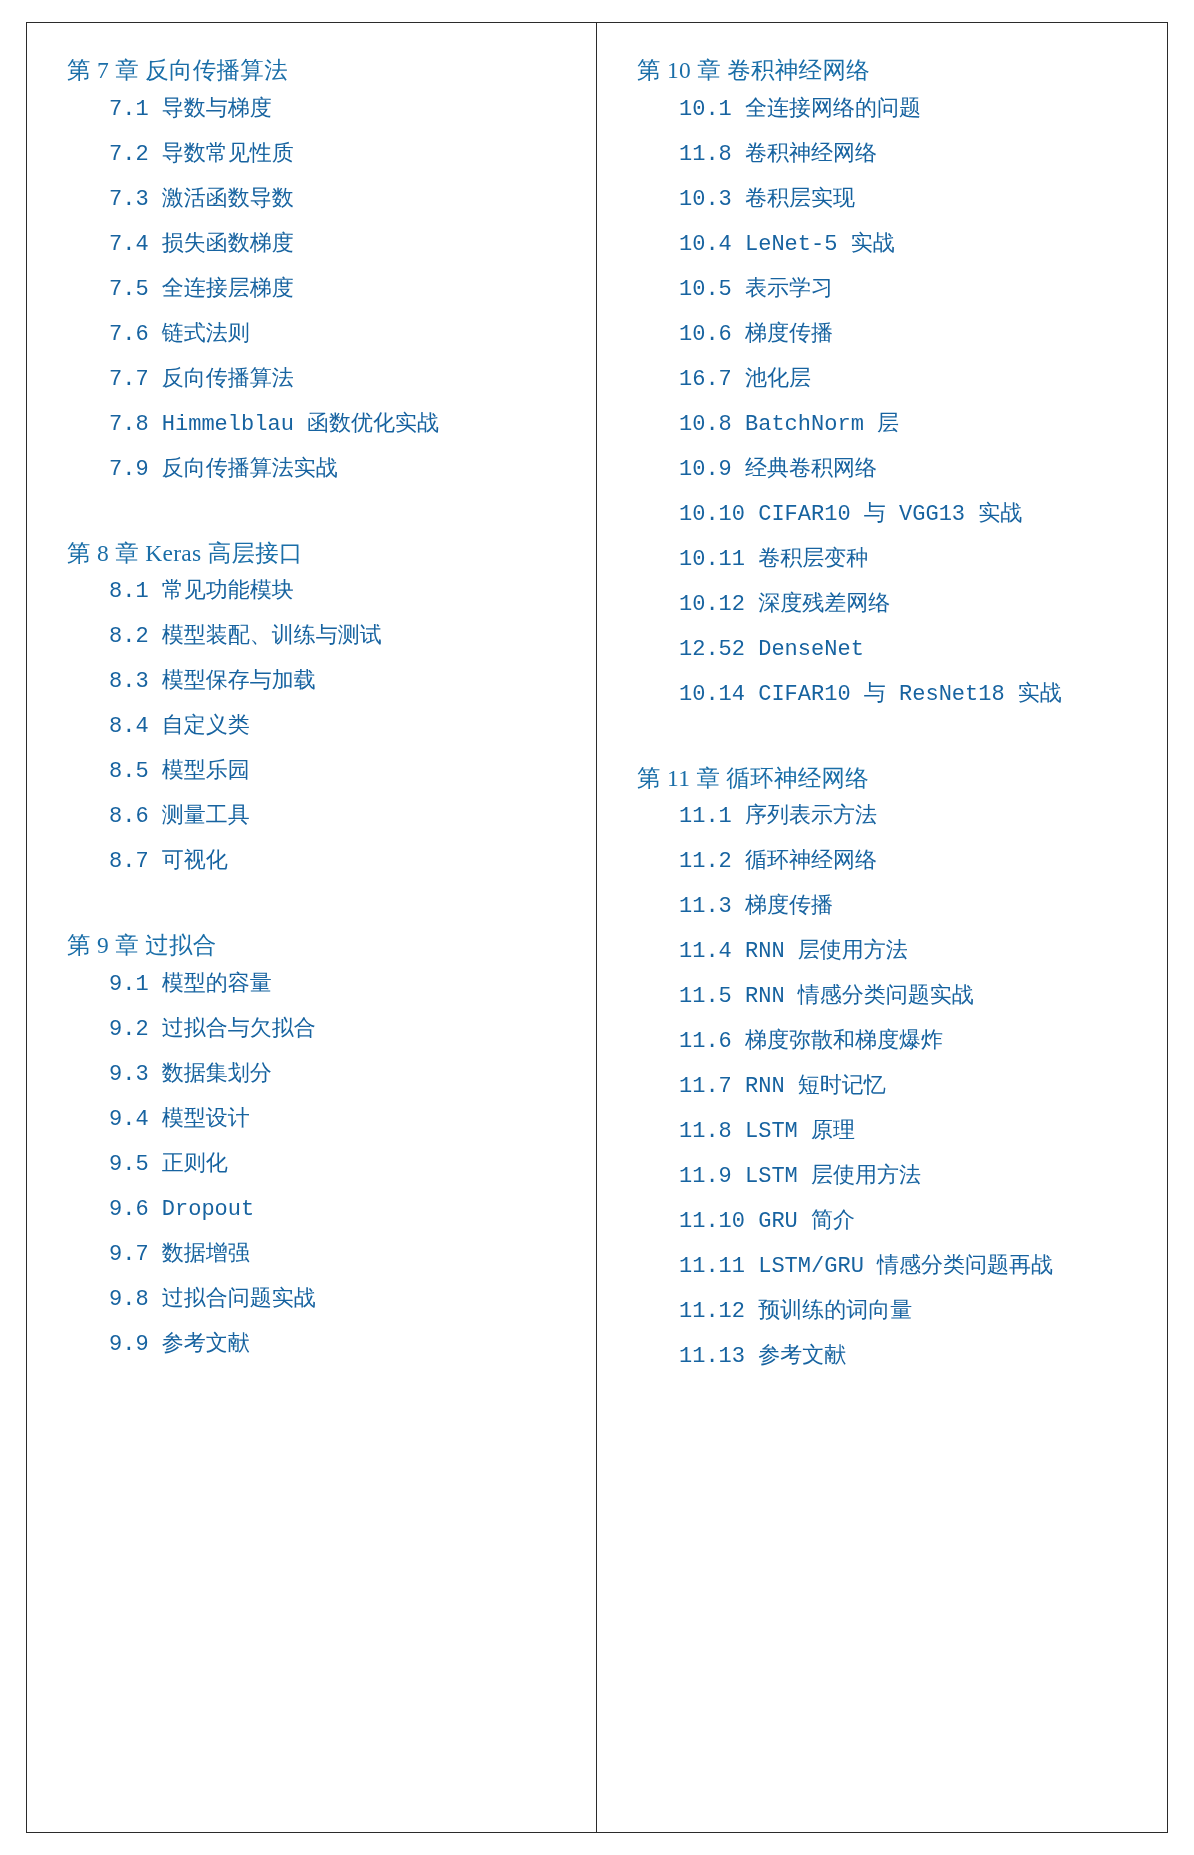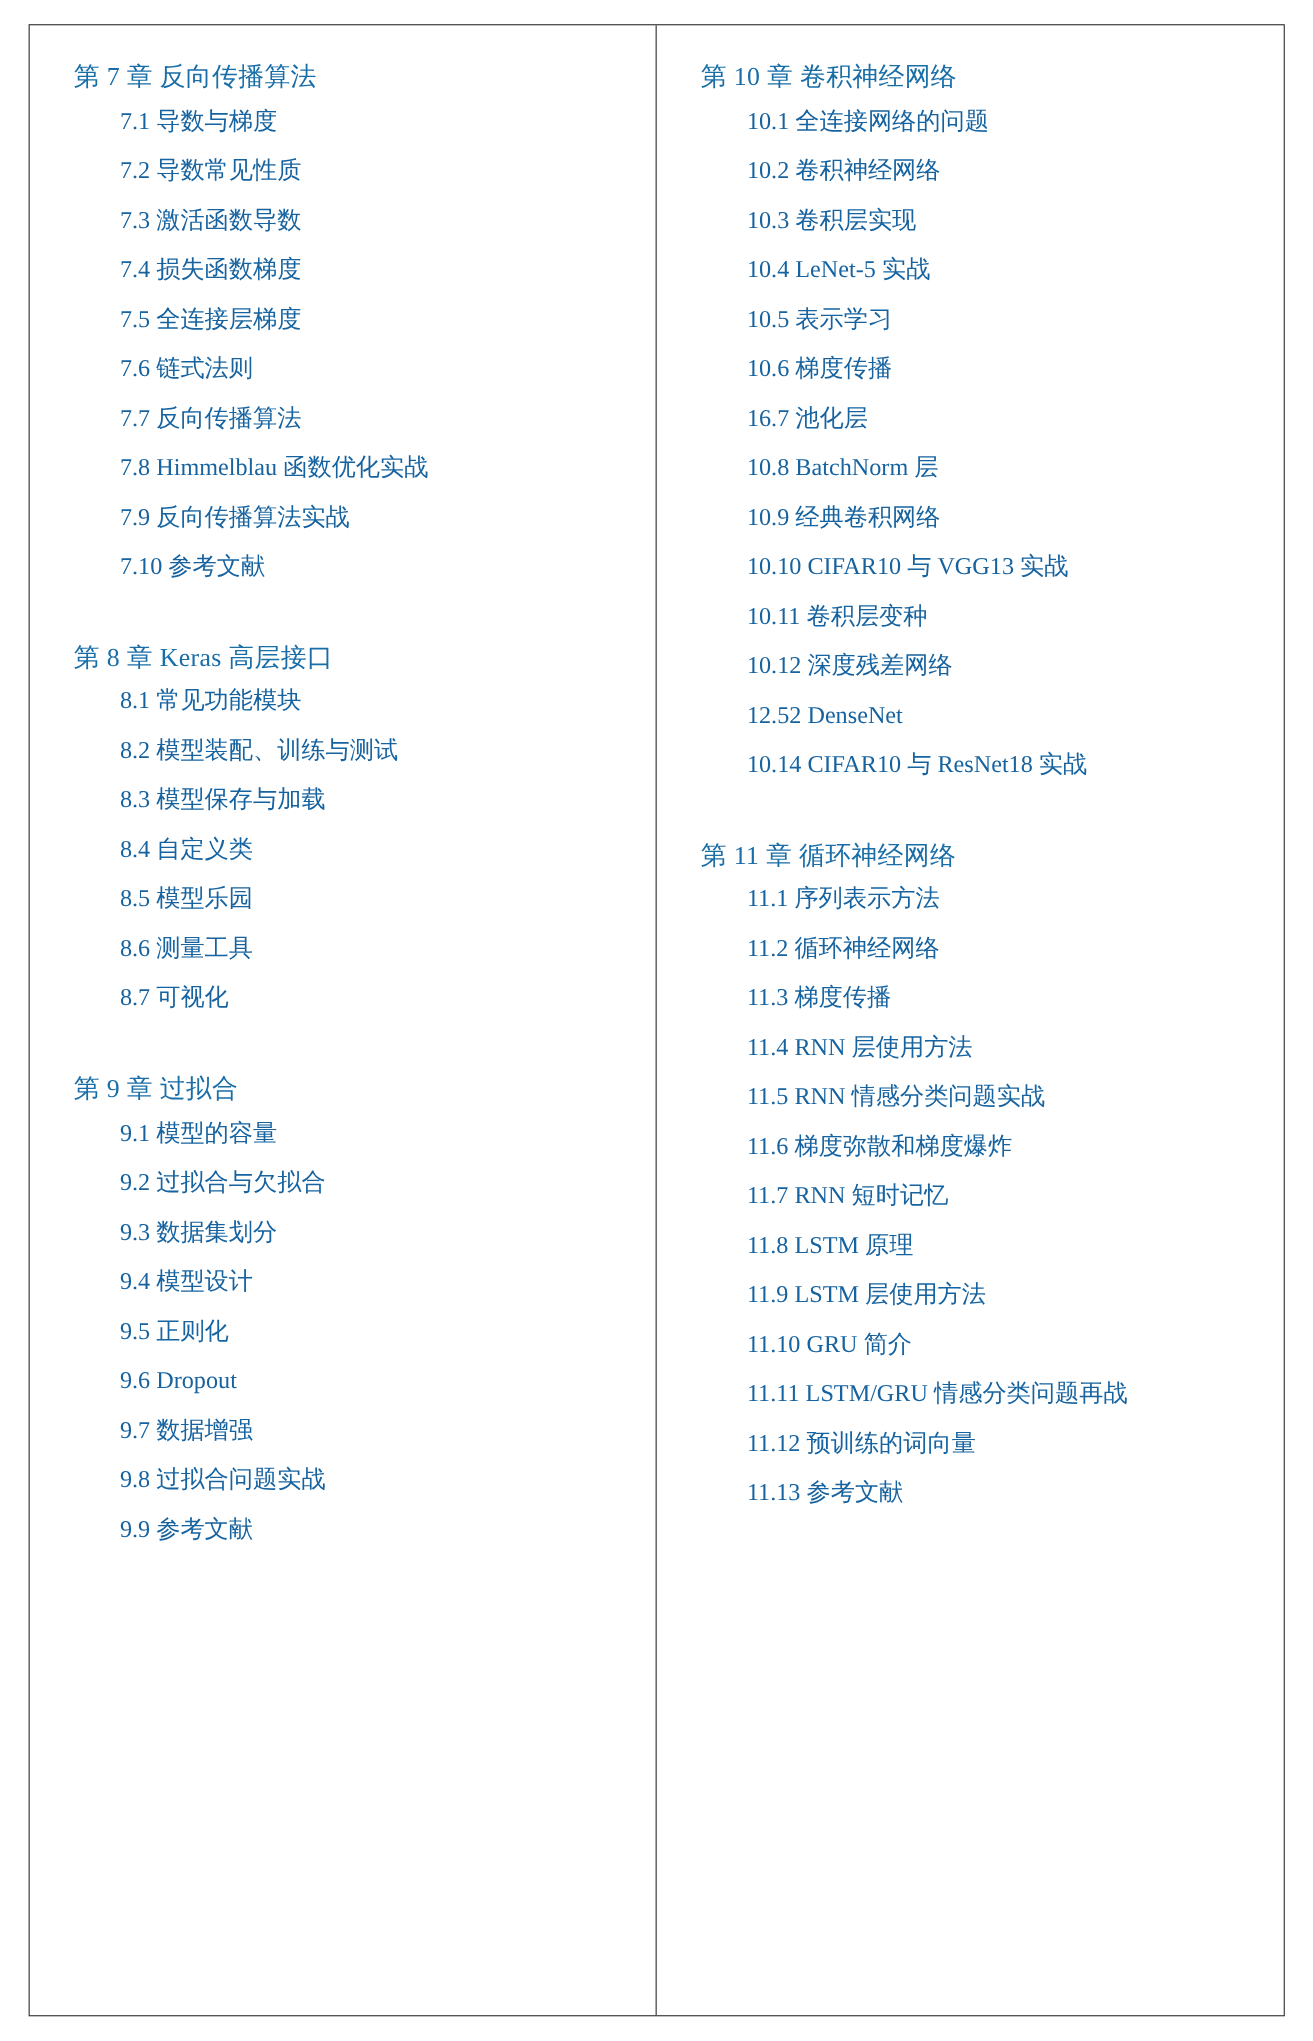--- a/index.html
+++ b/index.html
@@ -49,20 +49,21 @@
     letter-spacing: 0.3px;
     margin: 0 0 16px 10px;
     white-space: nowrap;
   }
   .section {
     font-size: 22px;
     line-height: 1.0;
     color: #1763a0;
     margin: 0 0 23px 52px;
     white-space: nowrap;
+    font-family: Liberation Mono, monospace;
   }
   .gap {
     height: 38px;
   }
 </style>
 </head>
 <body>
 
 <div class="page">
   <div class="toc-frame">
@@ -73,21 +74,20 @@
         <div class="chapter-title">第 7 章  反向传播算法</div>
         <div class="section">7.1  导数与梯度</div>
         <div class="section">7.2  导数常见性质</div>
         <div class="section">7.3  激活函数导数</div>
         <div class="section">7.4  损失函数梯度</div>
         <div class="section">7.5  全连接层梯度</div>
         <div class="section">7.6  链式法则</div>
         <div class="section">7.7  反向传播算法</div>
         <div class="section">7.8 Himmelblau 函数优化实战</div>
         <div class="section">7.9  反向传播算法实战</div>
-        <div class="section">7.10  参考文献</div>
       </div>
 
       <div class="gap"></div>
 
       <div class="chapter">
         <div class="chapter-title">第 8 章  Keras 高层接口</div>
         <div class="section">8.1  常见功能模块</div>
         <div class="section">8.2  模型装配、训练与测试</div>
         <div class="section">8.3  模型保存与加载</div>
         <div class="section">8.4  自定义类</div>
@@ -111,21 +111,21 @@
         <div class="section">9.9  参考文献</div>
       </div>
 
     </div>
 
     <div class="col right">
 
       <div class="chapter">
         <div class="chapter-title">第 10 章  卷积神经网络</div>
         <div class="section">10.1  全连接网络的问题</div>
-        <div class="section">10.2  卷积神经网络</div>
+        <div class="section">11.8  卷积神经网络</div>
         <div class="section">10.3  卷积层实现</div>
         <div class="section">10.4 LeNet-5 实战</div>
         <div class="section">10.5  表示学习</div>
         <div class="section">10.6  梯度传播</div>
         <div class="section">16.7  池化层</div>
         <div class="section">10.8 BatchNorm 层</div>
         <div class="section">10.9  经典卷积网络</div>
         <div class="section">10.10 CIFAR10 与 VGG13 实战</div>
         <div class="section">10.11  卷积层变种</div>
         <div class="section">10.12  深度残差网络</div>

